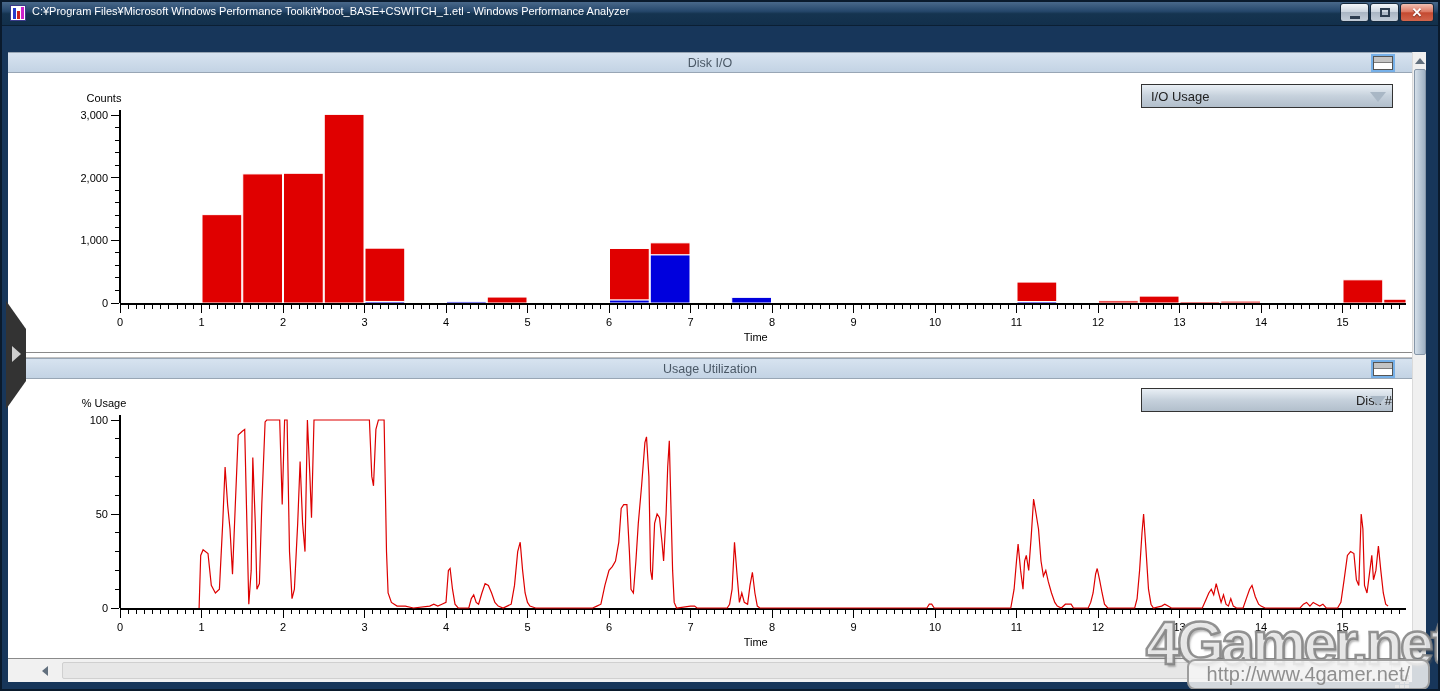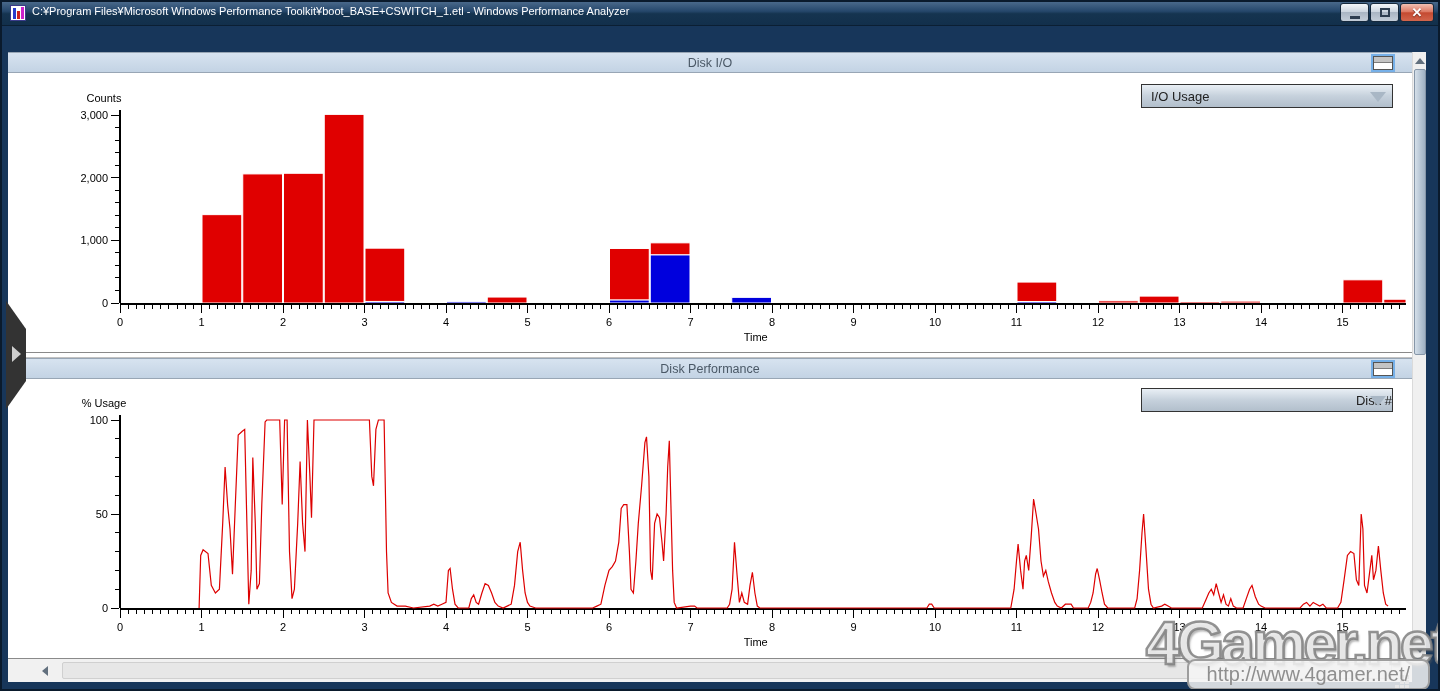--- a/index.html
+++ b/index.html
@@ -331,21 +331,21 @@
         </svg>
       <div class="dropdown" style="top:11px;">
         <span>I/O Usage</span>
         <span class="dd-arrow"></span>
       </div>
     </div>
 
     <div class="splitter"></div>
 
     <div class="panel-header" style="top:306px;">
-      <span>Disk Performance</span>
+      <span>Usage Utilization</span>
       <div class="header-icon"></div>
     </div>
     <div class="panel-body" style="top:327px;">
       <svg id="chart2" width="1404" height="279">
           <line x1="112" y1="230" x2="1398" y2="230" stroke="#000" stroke-width="2" shape-rendering="crispEdges"></line>
           <line x1="112" y1="36" x2="112" y2="229" stroke="#000" stroke-width="2" shape-rendering="crispEdges"></line>
           <line x1="112" y1="231" x2="112" y2="239" stroke="#000" stroke-width="1" shape-rendering="crispEdges"></line>
           <line x1="120.15" y1="231" x2="120.15" y2="235" stroke="#000" stroke-width="1" shape-rendering="crispEdges"></line>
           <line x1="128.3" y1="231" x2="128.3" y2="235" stroke="#000" stroke-width="1" shape-rendering="crispEdges"></line>
           <line x1="136.45" y1="231" x2="136.45" y2="235" stroke="#000" stroke-width="1" shape-rendering="crispEdges"></line>

